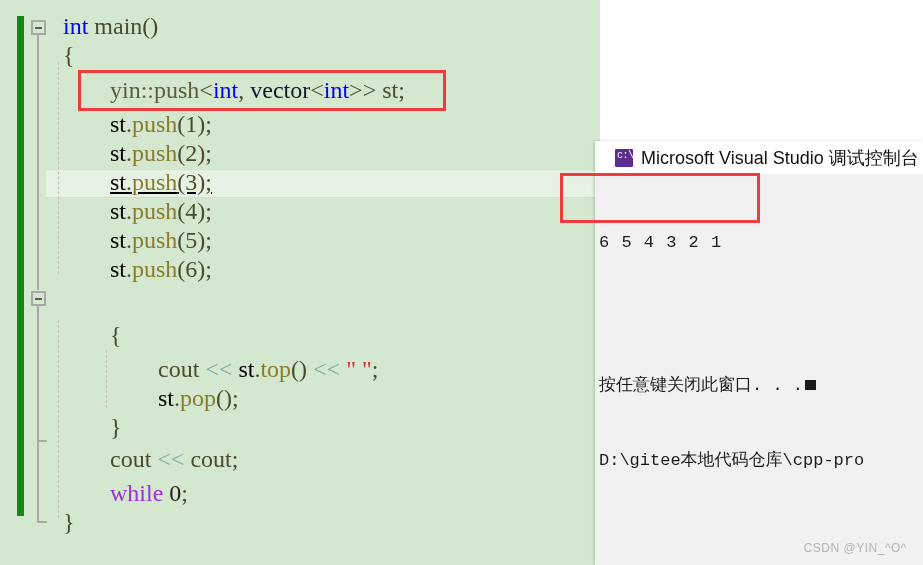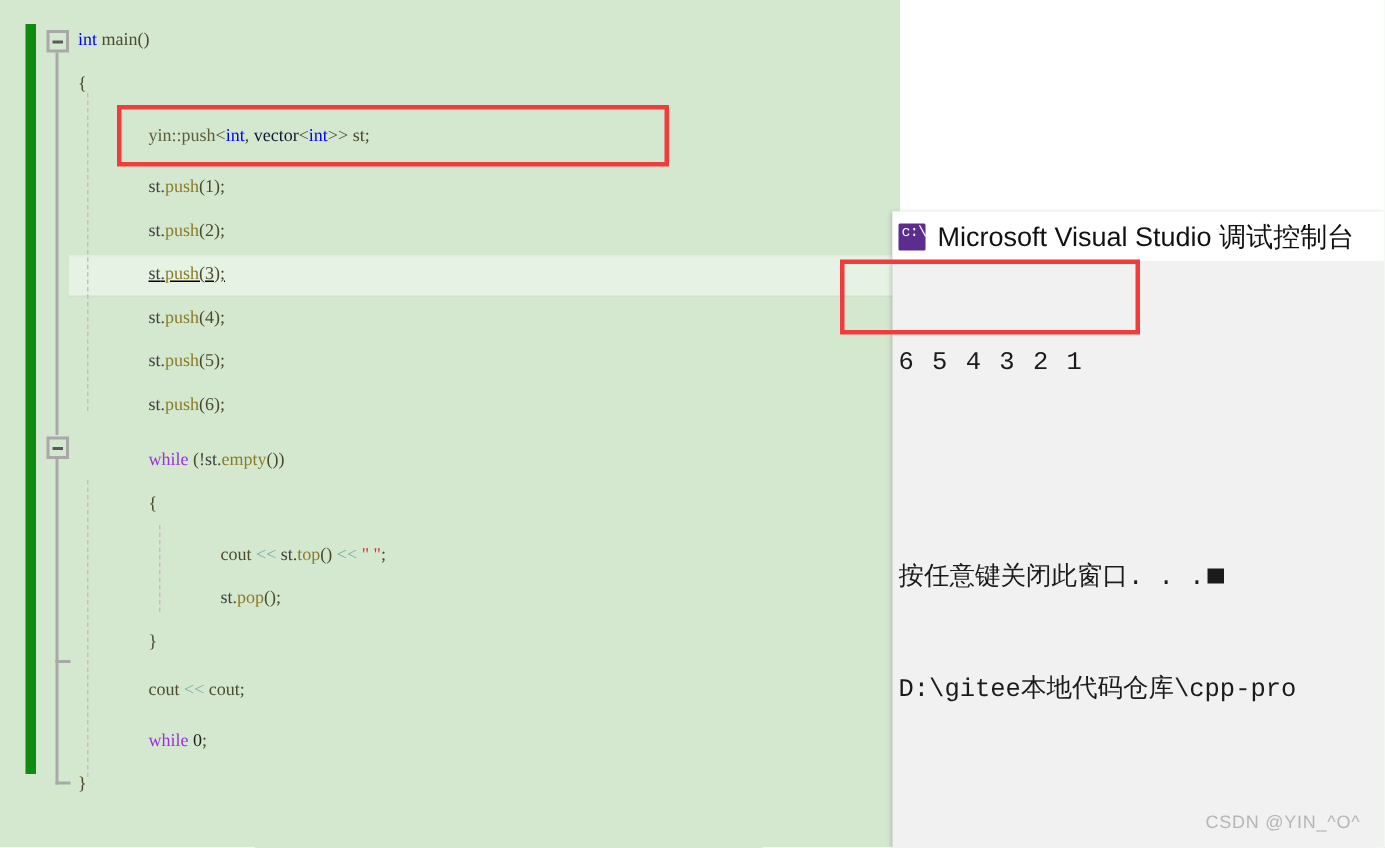--- a/index.html
+++ b/index.html
@@ -77,37 +77,37 @@
   
   .indent-guide {
     position: absolute;
     width: 0;
     border-left: 1px dashed #c8bcc0;
   }
 
   
   #code {
     position: absolute;
-    left: 0; top: 0;
+    left: 11px; top: 0;
     width: 600px;
     height: 565px;
     font-family: "Liberation Serif", serif;
-    font-size: 12px;
+    font-size: 24px;
     line-height: 29px;
     white-space: pre;
   }
   .cl {
     position: absolute;
     left: 52px;
     white-space: pre;
   }
   .kw        { color: #0000ff; }   
   .ctrl      { color: #9b30d9; }   
   .plain     { color: #4b4b2b; }   
-  .id        { color: #404040; }   
+  .id        { color: #000000; }   
   .member    { color: #8a7b2a; }   
   .type-user { color: #5c5c3a; }   
   .tmpl      { color: #0f172a; }   
   .op        { color: #7aa9a0; }   
   .str       { color: #d13030; }   
   .num       { color: #1d1d1d; }   
   .brace     { color: #4b4b2b; }
 
   
   #console-window {
@@ -118,21 +118,21 @@
     height: 424px;
     background: #f1f1f1;
     box-shadow: -1px 0 3px rgba(0,0,0,0.18);
   }
   #console-titlebar {
     position: relative;
     height: 33px;
     background: #ffffff;
     display: flex;
     align-items: center;
-    padding-left: 4px;
+    padding-left: 20px;
     box-sizing: border-box;
   }
   #console-icon {
     width: 18px;
     height: 18px;
     background: #5b2d8e;
     border-radius: 1px;
     position: relative;
     flex: 0 0 auto;
     margin-right: 8px;
@@ -236,21 +236,20 @@
       <div class="cl" style="top:139px; left:99px;"><span class="id">st</span><span class="plain">.</span><span class="member">push</span><span class="plain">(2);</span></div>
 
       <div class="cl" style="top:168px; left:99px;text-decoration:underline;"><span class="id">st</span><span class="plain">.</span><span class="member">push</span><span class="plain">(3);</span></div>
 
       <div class="cl" style="top:197px; left:99px;"><span class="id">st</span><span class="plain">.</span><span class="member">push</span><span class="plain">(4);</span></div>
 
       <div class="cl" style="top:226px; left:99px;"><span class="id">st</span><span class="plain">.</span><span class="member">push</span><span class="plain">(5);</span></div>
 
       <div class="cl" style="top:255px; left:99px;"><span class="id">st</span><span class="plain">.</span><span class="member">push</span><span class="plain">(6);</span></div>
 
-      <div class="cl" style="top:292px; left:99px;"><span class="ctrl">while</span><span class="plain"> (!</span><span class="id">st</span><span class="plain">.</span><span class="member">empty</span><span class="plain">())</span></div>
 
       <div class="cl" style="top:321px; left:99px;"><span class="brace">{</span></div>
 
       <div class="cl" style="top:355px; left:147px;"><span class="plain">cout </span><span class="op">&lt;&lt;</span><span class="plain"> </span><span class="id">st</span><span class="plain">.</span><span class="member">top</span><span class="plain">() </span><span class="op">&lt;&lt;</span><span class="plain"> </span><span class="str">" "</span><span class="plain">;</span></div>
 
       <div class="cl" style="top:384px; left:147px;"><span class="id">st</span><span class="plain">.</span><span class="member">pop</span><span class="plain">();</span></div>
 
       <div class="cl" style="top:413px; left:99px;"><span class="brace">}</span></div>
 
       <div class="cl" style="top:445px; left:99px;"><span class="plain">cout </span><span class="op">&lt;&lt;</span><span class="plain"> cout;</span></div>

